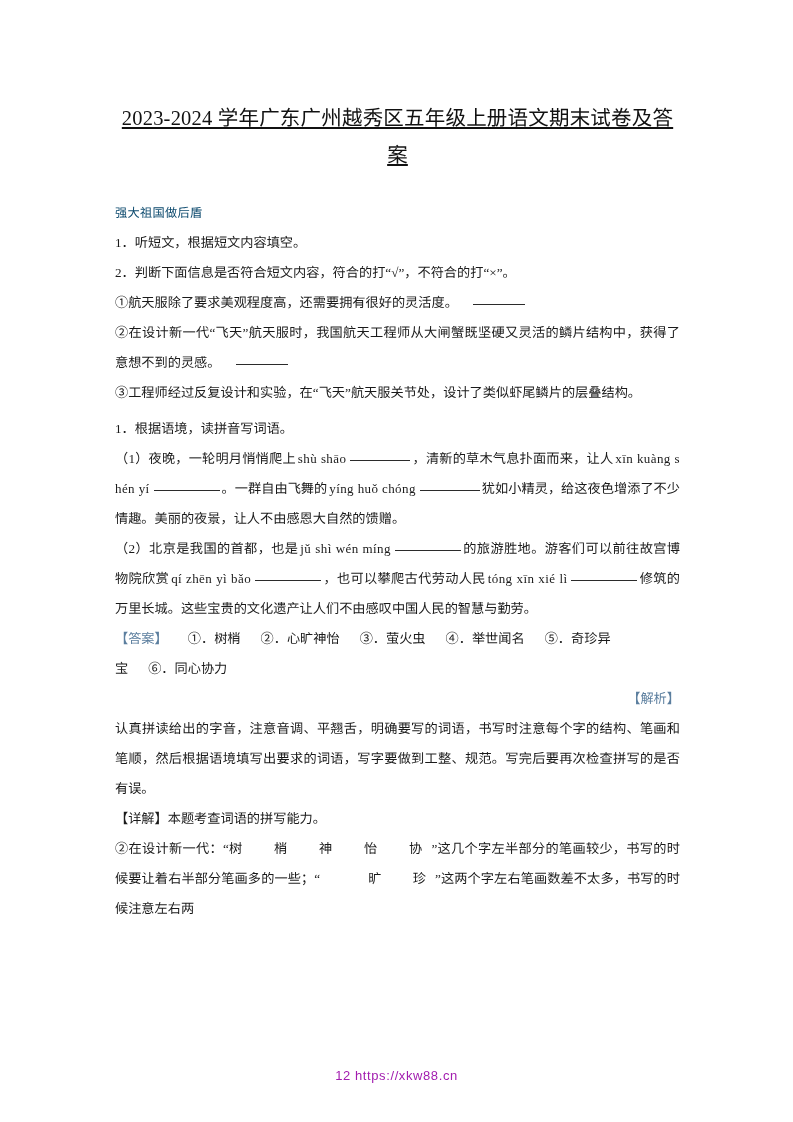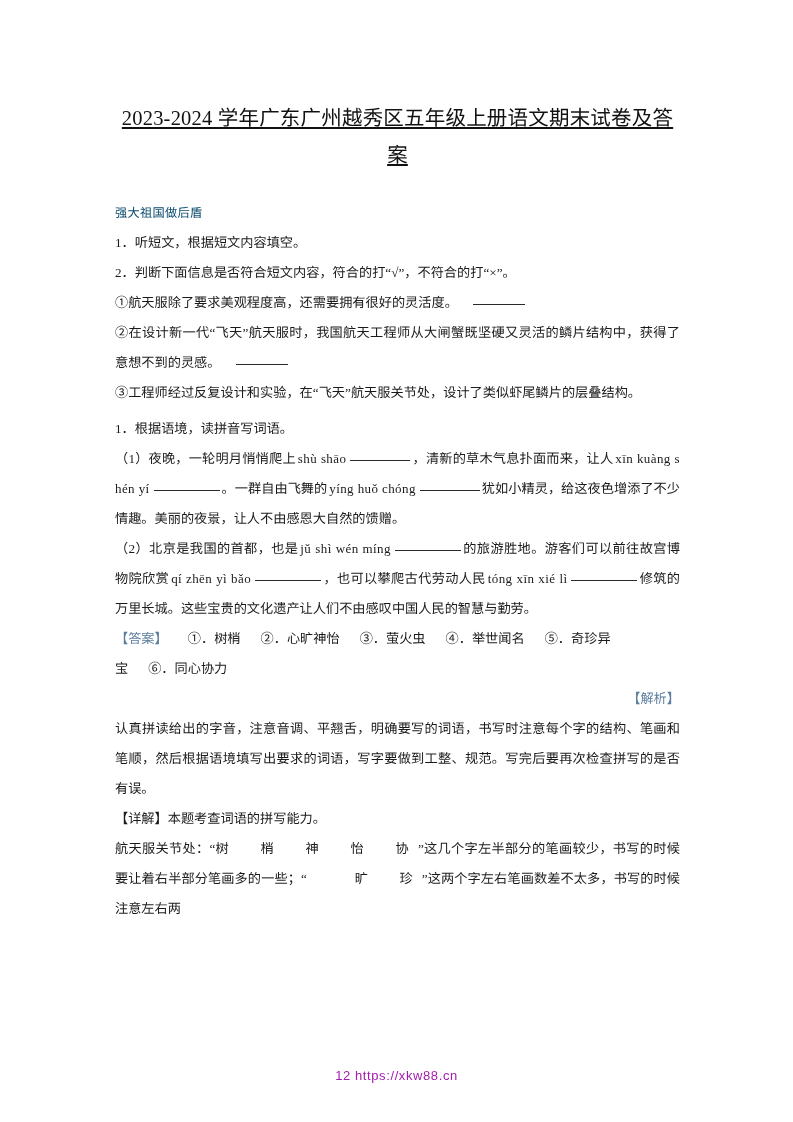--- a/index.html
+++ b/index.html
@@ -161,19 +161,19 @@
     <p class="ans-line"><span class="tag">【答案】</span><span class="gapL"></span><span class="ans-item"><span>①．</span><span>树梢</span></span><span class="gapL"></span><span class="ans-item"><span>②．</span><span>心旷神怡</span></span><span class="gapL"></span><span class="ans-item"><span>③．</span><span>萤火虫</span></span><span class="gapL"></span><span class="ans-item"><span>④．</span><span>举世闻名</span></span><span class="gapL"></span><span class="ans-item"><span>⑤．</span><span>奇珍异</span></span></p>
 
     <p class="ans-line"><span>宝</span><span class="gapL"></span><span class="ans-item"><span>⑥．</span><span>同心协力</span></span></p>
 
     <p class="analysis-label"><span class="tag">【解析】</span></p>
 
     <p class="p">认真拼读给出的字音，注意音调、平翘舌，明确要写的词语，书写时注意每个字的结构、笔画和笔顺，然后根据语境填写出要求的词语，写字要做到工整、规范。写完后要再次检查拼写的是否有误。</p>
 
     <p class="p"><span>【详解】</span><span>本题考查词语的拼写能力。</span></p>
 
-    <p class="p"><span>航天服关节处：“</span><span class="spaced">树　梢　神　怡　协</span><span>”这几个字左半部分的笔画较少，书写的时候要让着右半部分笔画多的一些；“</span><span class="spaced2">旷　珍</span><span>”这两个字左右笔画数差不太多，书写的时候注意左右两</span></p>
+    <p class="p"><span>②在设计新一代：“</span><span class="spaced">树　梢　神　怡　协</span><span>”这几个字左半部分的笔画较少，书写的时候要让着右半部分笔画多的一些；“</span><span class="spaced2">旷　珍</span><span>”这两个字左右笔画数差不太多，书写的时候注意左右两</span></p>
 
   </div>
 
   <div class="footer">12 https://xkw88.cn</div>
 
 </div>
 
 </body></html>

